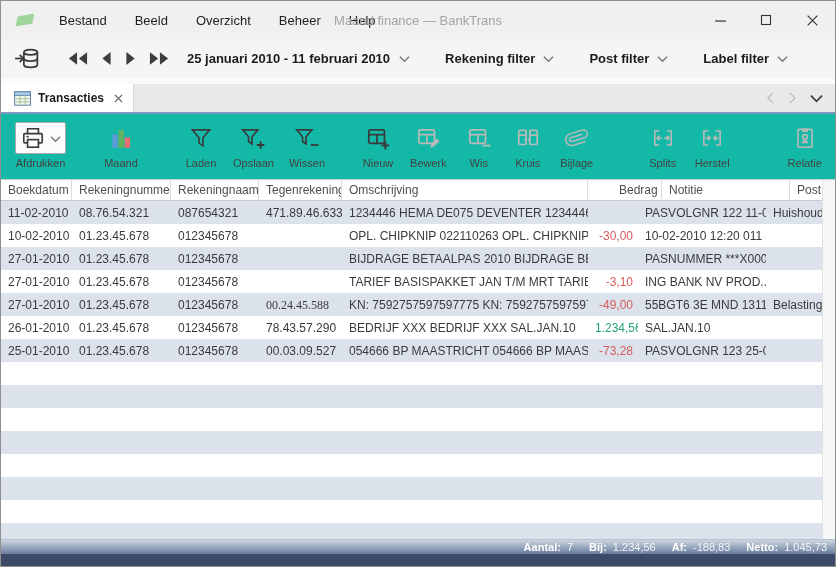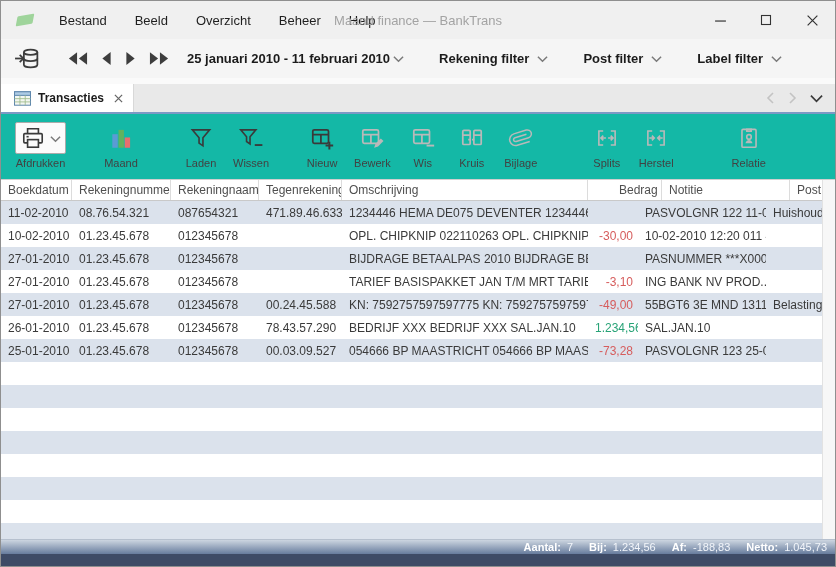--- a/index.html
+++ b/index.html
@@ -14,21 +14,21 @@
   .menu-item { font-size: 13px; color: #1f1f1f; padding: 0 14px; cursor: default; }
   .win-title { position: absolute; left: 0; right: 0; text-align: center; font-size: 13px; color: #a3a3a3; pointer-events: none; }
   .win-controls { margin-left: auto; display: flex; height: 100%; position: relative; }
   .win-btn { width: 46px; height: 100%; display: flex; align-items: center; justify-content: center; color: #333; }
 
   
   .navbar { height: 39px; background: #f5f5f5; display: flex; align-items: center; flex: 0 0 auto; }
   .import-slot { margin-left: 13px; color: #3c3c3c; display: flex; align-items: center; }
   .nav-arrows { display: flex; align-items: center; gap: 13px; margin-left: 27px; color: #3d3d3d; }
   .nav-btn { display: flex; align-items: center; cursor: default; }
-  .date-range { display: flex; align-items: center; gap: 3px; margin-left: 18px; font-size: 13px; font-weight: bold; color: #1b1b1b; }
+  .date-range { display: flex; align-items: center; gap: 9px; margin-left: 18px; font-size: 13px; font-weight: bold; color: #1b1b1b; }
   .dd-chev { color: #7a7a7a; display: flex; align-items: center; }
   .filters { display: flex; align-items: center; }
   .filter-dd { display: flex; align-items: center; gap: 8px; margin-left: 35px; font-size: 13px; font-weight: bold; color: #1b1b1b; }
 
   
   .tabspace { height: 6px; background: #fafafa; flex: 0 0 auto; }
   .tabbar { height: 30px; background: #e9e9e9; border-bottom: 2px solid #7b99c5; display: flex; align-items: stretch; flex: 0 0 auto; }
   .tab { display: flex; align-items: center; gap: 7px; padding: 0 10px 0 13px; font-size: 12px; color: #333; border-right: 1px solid #d8d8d8; background: #e9e9e9; }
   .tab.active { background: #ffffff; font-weight: bold; color: #1c1c1c; }
   .tab .tab-close { color: #666; display: flex; align-items: center; margin-left: 3px; }
@@ -269,20 +269,31 @@
               </svg>
             </span>
           </div>
           <div class="tb-label">Laden</div>
         </div>
         <div class="tb-btn">
           <div class="tb-icon">
             <span style="display: flex; align-items: center;">
               <svg width="26" height="26" viewBox="0 0 24 24" fill="none" stroke="currentColor" stroke-width="1.5">
                 <path d="M2.5 4.5h14l-5.4 6.4v6.5l-3.2-2.2v-4.3z"></path>
+                <path d="M15.5 18.5h7M19 15v7" stroke-width="1.7"></path>
+              </svg>
+            </span>
+          </div>
+          <div class="tb-label">Opslaan</div>
+        </div>
+        <div class="tb-btn">
+          <div class="tb-icon">
+            <span style="display: flex; align-items: center;">
+              <svg width="26" height="26" viewBox="0 0 24 24" fill="none" stroke="currentColor" stroke-width="1.5">
+                <path d="M2.5 4.5h14l-5.4 6.4v6.5l-3.2-2.2v-4.3z"></path>
                 <path d="M15.5 18.5h7" stroke-width="1.7"></path>
               </svg>
             </span>
           </div>
           <div class="tb-label">Wissen</div>
         </div>
       </div>
       <div class="tb-group g3">
         <div class="tb-btn">
           <div class="tb-icon">
@@ -435,21 +446,21 @@
           <div class="cell" style="width: 83px; flex: 0 0 83px;"></div>
           <div class="cell" style="width: 246px; flex: 0 0 246px;">TARIEF BASISPAKKET  JAN T/M MRT TARIEF...</div>
           <div class="cell num neg" style="width: 50px; flex: 0 0 50px;">-3,10</div>
           <div class="cell" style="width: 128px; flex: 0 0 128px;">ING BANK NV PROD...</div>
           <div class="cell" style="width: 58px; flex: 0 0 58px;"></div>
         </div>
         <div class="grid-row alt">
           <div class="cell" style="width: 71px; flex: 0 0 71px;">27-01-2010</div>
           <div class="cell" style="width: 99px; flex: 0 0 99px;">01.23.45.678</div>
           <div class="cell" style="width: 88px; flex: 0 0 88px;">012345678</div>
-          <div class="cell" style="width: 83px; flex: 0 0 83px;">00.24.45.588</div>
+          <div class="cell" style="width: 83px; flex: 0 0 83px; font-family: Liberation Serif, serif;">00.24.45.588</div>
           <div class="cell" style="width: 246px; flex: 0 0 246px;">KN: 7592757597597775 KN: 7592757597597775 5.</div>
           <div class="cell num neg" style="width: 50px; flex: 0 0 50px;">-49,00</div>
           <div class="cell" style="width: 128px; flex: 0 0 128px;">55BGT6 3E MND 1311...</div>
           <div class="cell" style="width: 58px; flex: 0 0 58px;">Belasting</div>
         </div>
         <div class="grid-row">
           <div class="cell" style="width: 71px; flex: 0 0 71px;">26-01-2010</div>
           <div class="cell" style="width: 99px; flex: 0 0 99px;">01.23.45.678</div>
           <div class="cell" style="width: 88px; flex: 0 0 88px;">012345678</div>
           <div class="cell" style="width: 83px; flex: 0 0 83px;">78.43.57.290</div>

